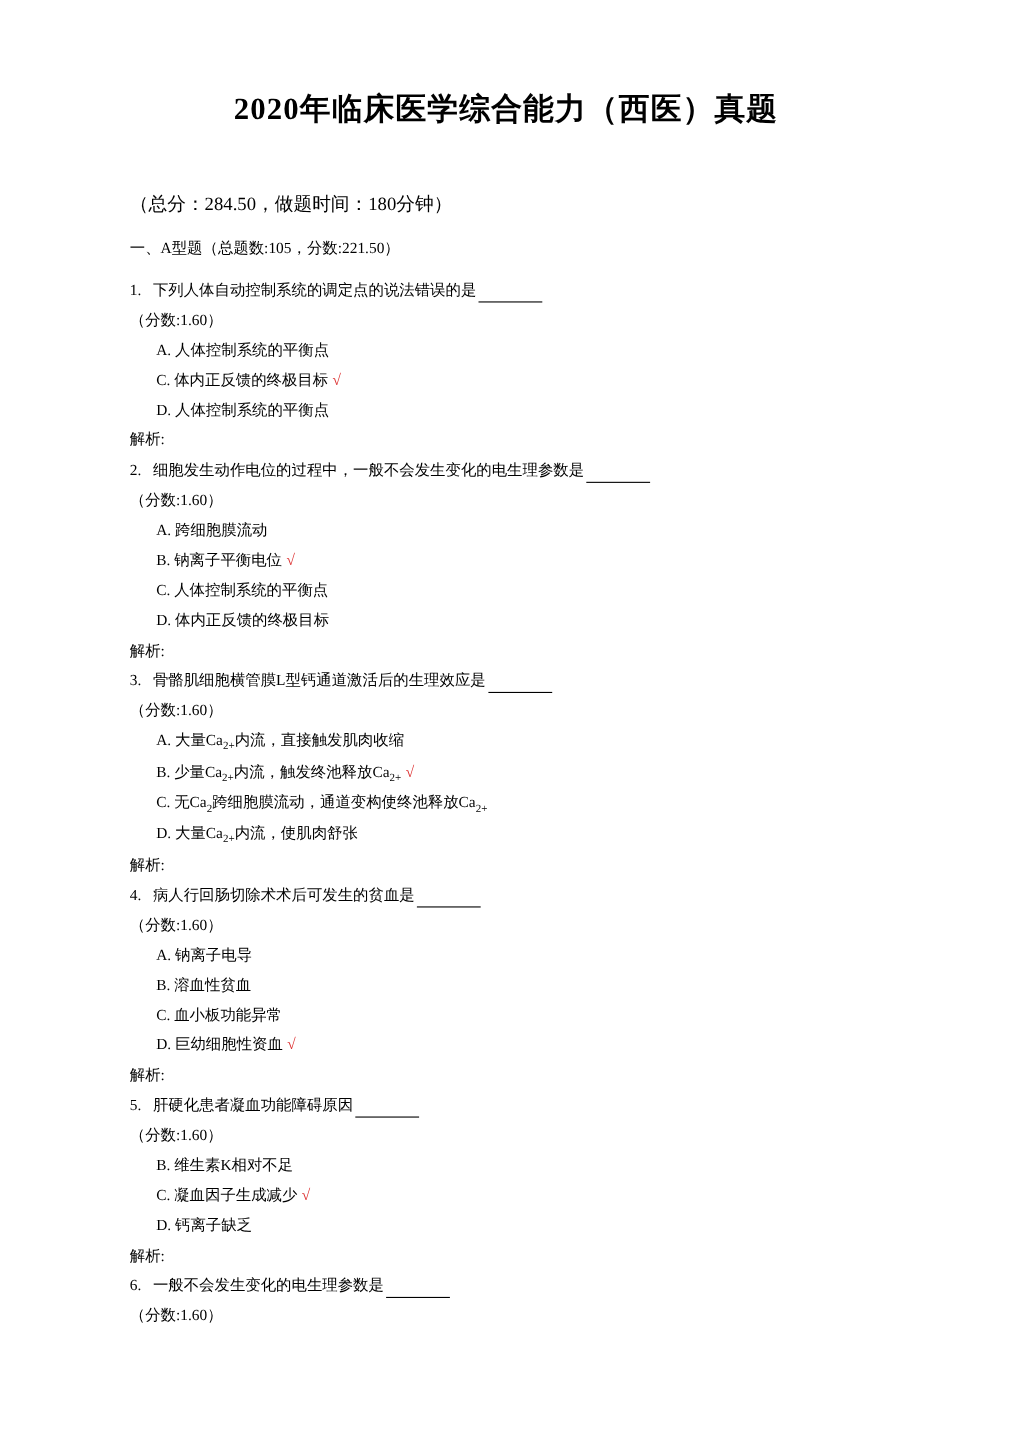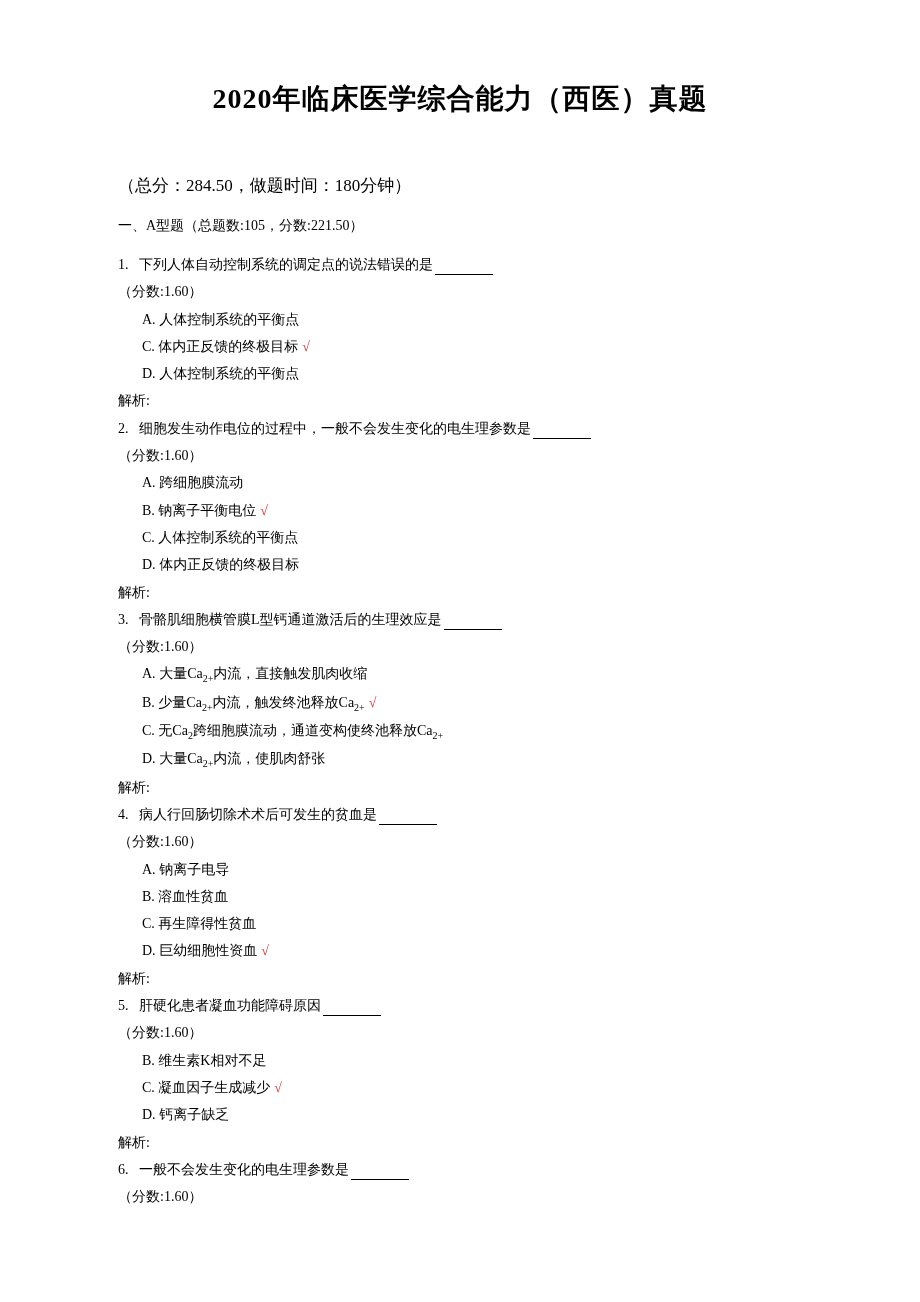--- a/index.html
+++ b/index.html
@@ -120,21 +120,21 @@
     </div>
     <div class="question-block">
       <div class="q-stem">
         <span class="q-num">4.   </span>
         <span>病人行回肠切除术术后可发生的贫血是</span>
         <span class="blank"></span>
       </div>
       <div class="score">（分数:1.60）</div>
       <div class="option"><span class="opt-label">A. </span><span>钠离子电导</span></div>
       <div class="option"><span class="opt-label">B. </span><span>溶血性贫血</span></div>
-      <div class="option"><span class="opt-label">C. </span><span>再生障得性贫血</span></div>
+      <div class="option"><span class="opt-label">C. </span><span>血小板功能异常</span></div>
       <div class="option"><span class="opt-label">D. </span><span>巨幼细胞性资血</span><span class="correct">√</span></div>
       <div class="analysis">解析:</div>
     </div>
     <div class="question-block">
       <div class="q-stem">
         <span class="q-num">5.   </span>
         <span>肝硬化患者凝血功能障碍原因 </span>
         <span class="blank"></span>
       </div>
       <div class="score">（分数:1.60）</div>

